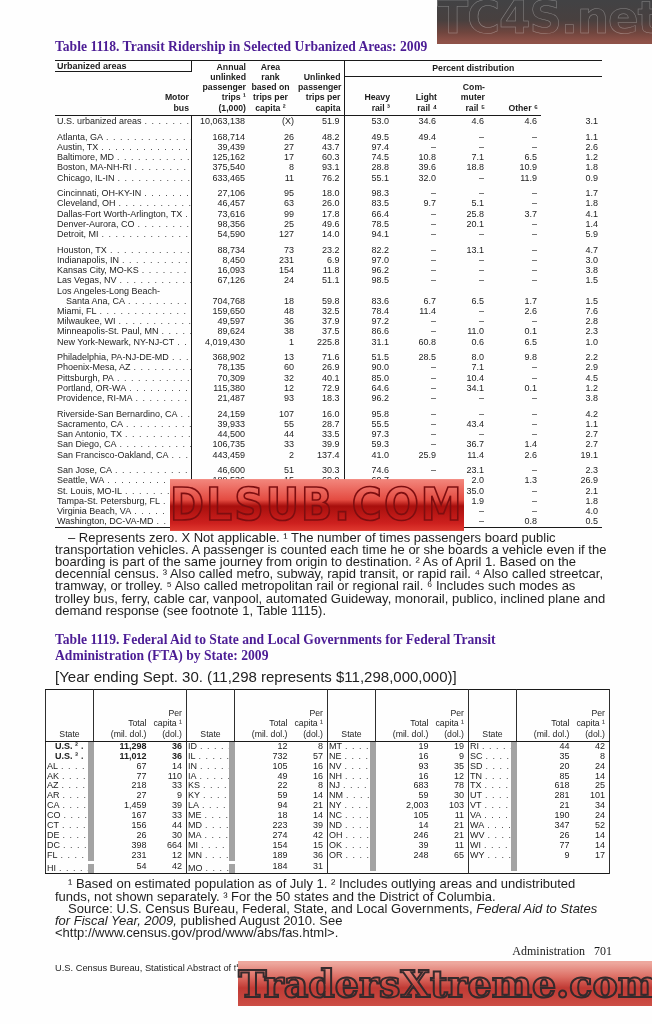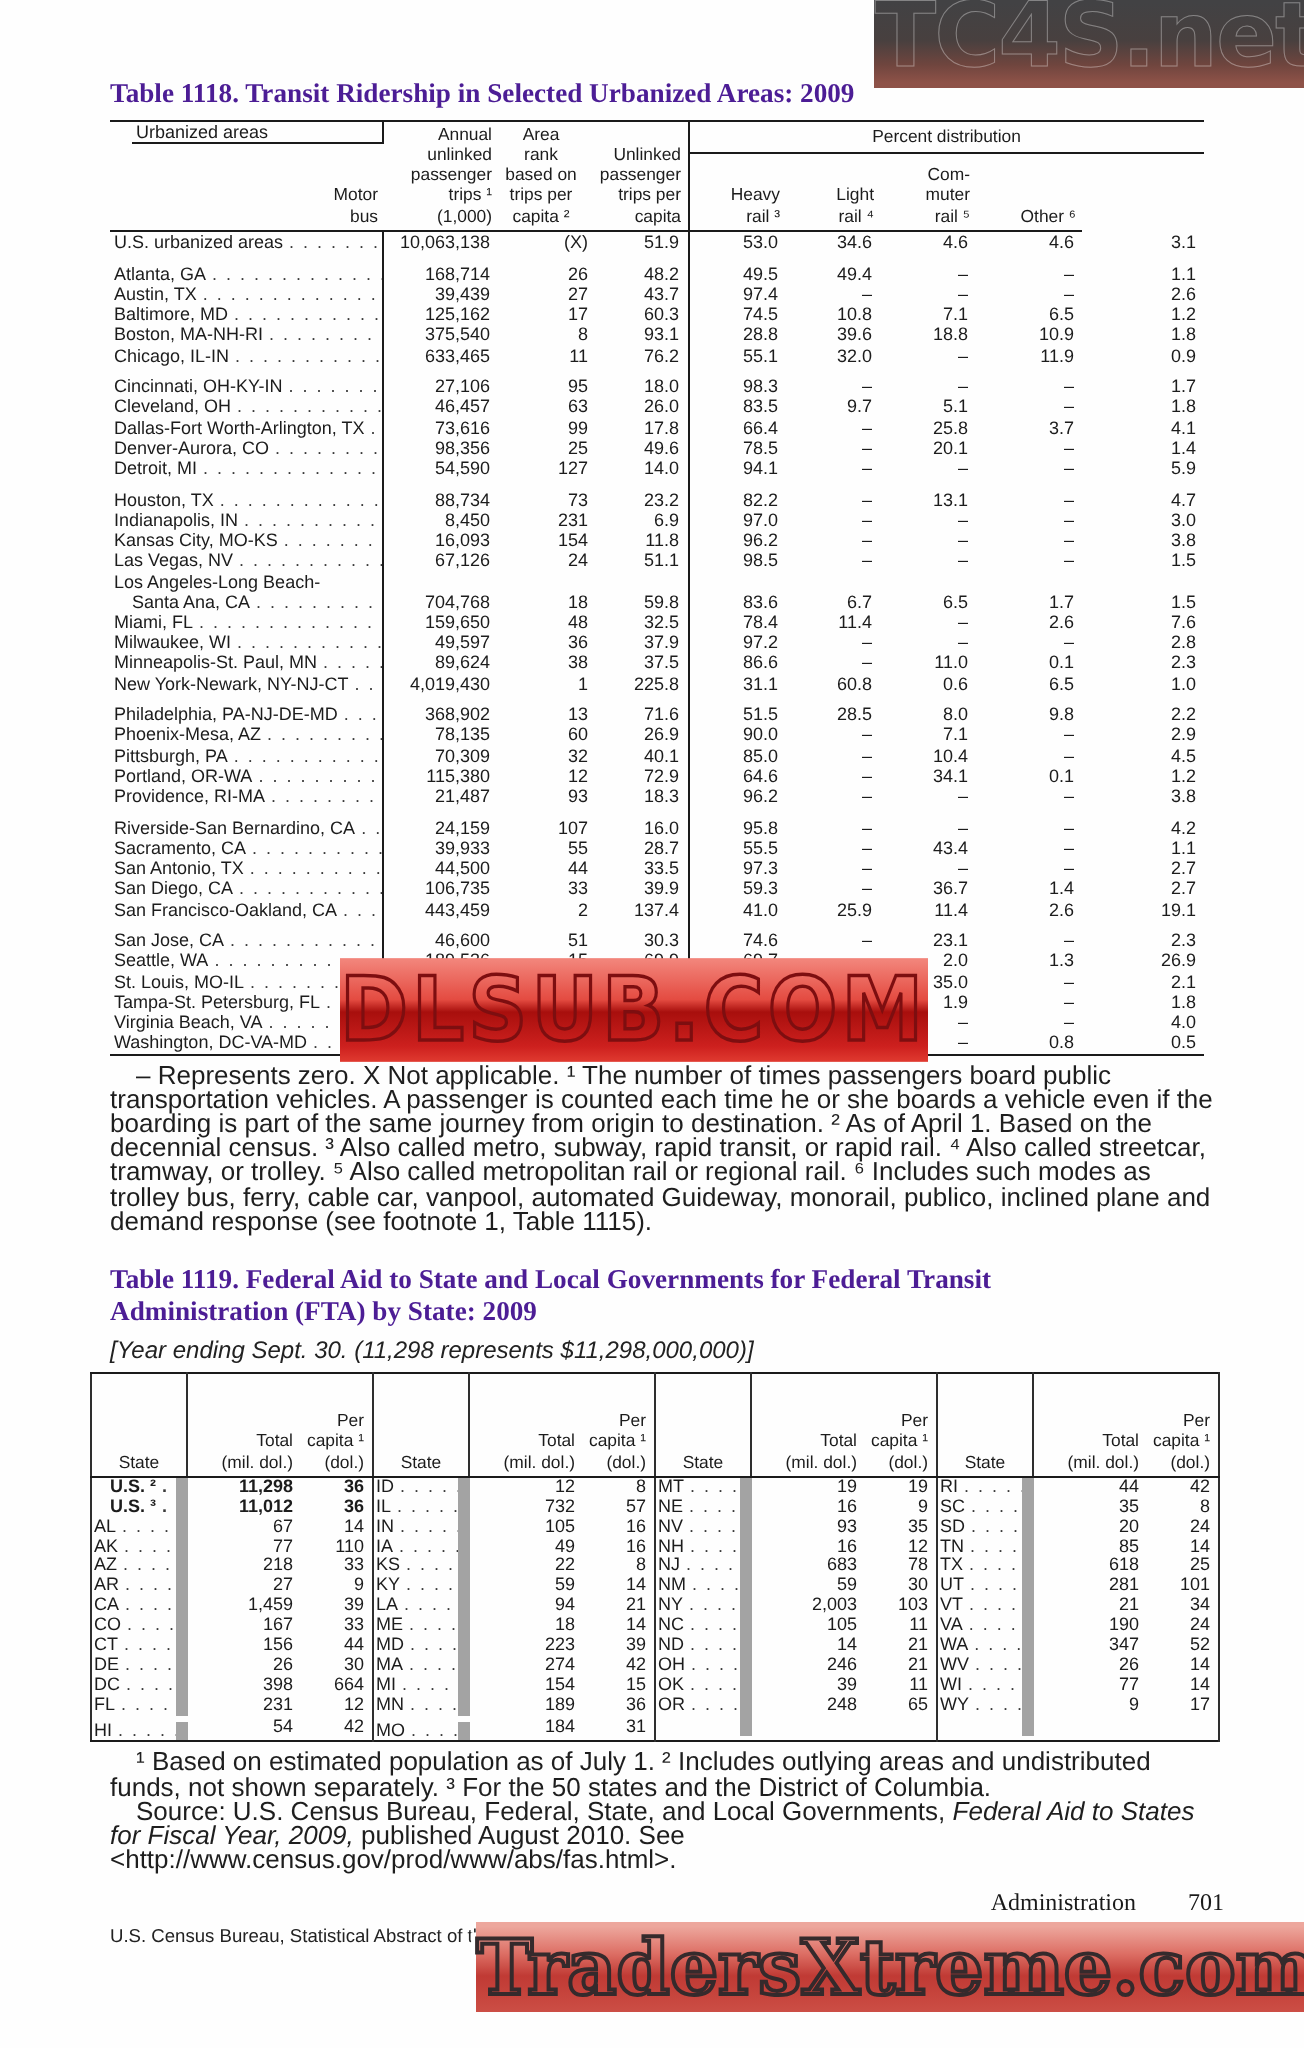--- a/index.html
+++ b/index.html
@@ -4,26 +4,26 @@
 <style>
   html,body{margin:0;padding:0;background:#e8e8e8;}
   .page{position:relative;width:652px;height:1024px;background:#fefefe;overflow:hidden;
         font-family:"Liberation Sans","DejaVu Sans",sans-serif;color:#1c1c1c;}
   .content{position:absolute;left:55px;top:0;width:552px;}
 
   .t-title{font-family:"Liberation Serif","DejaVu Serif",serif;font-weight:bold;
            font-size:13.6px;line-height:16.5px;margin:0;color:#4c1d95;}
   #title1118{margin-top:39px;margin-bottom:4px;}
   #title1119{margin-top:15px;margin-bottom:3px;white-space:pre-line;}
-  .bracket{font-size:12px;margin:0 0 4px 0;color:#222;font-style:italic;}
+  .bracket{font-size:15px;margin:0 0 4px 0;color:#222;}
 
   table{border-collapse:collapse;table-layout:fixed;}
   .t1118{width:547px;border-top:1.6px solid #1a1a1a;border-bottom:1.4px solid #1a1a1a;}
-  .t1118 th{font-weight:normal;font-size:8.7px;line-height:10.3px;padding:1px 3px 2px 0;
-            vertical-align:bottom;white-space:pre-line;border-bottom:1.1px solid #1a1a1a;margin-left:11px;}
+  .t1118 th{font-weight:bold;font-size:8.7px;line-height:10.3px;padding:1px 3px 2px 0;
+            vertical-align:bottom;white-space:pre-line;border-bottom:1.1px solid #1a1a1a;}
   .t1118 th.hl{vertical-align:middle;text-align:center;font-size:9px;}
   .t1118 th.hr{text-align:right;}
   .t1118 th.hc{text-align:center;padding-right:6px;}
   .t1118 th.pd{text-align:center;vertical-align:middle;padding:2px 0;}
   .t1118 td{font-size:9px;line-height:10.2px;padding:0 4px 0 0;}
   .t1118 td.num{text-align:right;white-space:nowrap;}
   .t1118 .lc{display:flex;align-items:baseline;padding:0 0 0 2px;overflow:hidden;}
   .t1118 .lc.ind{padding-left:11px;}
   .vr{border-right:1px solid #1a1a1a;}
   .lc{border-right:1px solid #1a1a1a;}
@@ -43,21 +43,21 @@
   .t1119 th.hgr{border-right:1px solid #2e2e2e;}
   .t1119 td{font-size:9px;line-height:9.9px;padding:0 4px 0 0;}
   .t1119 td.st{display:flex;align-items:baseline;border-right:6px solid #a3a3a3;padding:0 0 0 1px;overflow:hidden;height:9.9px;}
   .t1119 td.st.us{padding-left:9px;}
   .t1119 td.num{text-align:right;white-space:nowrap;}
   .t1119 td.gr{border-right:1px solid #2e2e2e;}
   .t1119 .b{font-weight:bold;}
 
   .pgfoot-right{position:absolute;top:944px;right:40px;font-family:"Liberation Serif","DejaVu Serif",serif;
                 font-size:12px;color:#1a1a1a;}
-  .pgfoot-right .pgnum{margin-left:26px;text-align:right;}
+  .pgfoot-right .pgnum{margin-left:9px;text-align:right;}
   .imprint{position:absolute;top:963px;left:55px;font-size:9.3px;color:#222;}
 
   
   .wm{position:absolute;font-weight:bold;white-space:nowrap;pointer-events:none;}
   .wm .halo,.wm .body{grid-area:1/1;}
   .wm{display:grid;}
   .wm .halo{color:#fff;-webkit-text-stroke:6px #ffffff;text-shadow:0 0 3px #fff,0 0 5px #fff;}
   .wm .body{position:relative;-webkit-background-clip:text;background-clip:text;color:transparent;}
   .wm-top{top:-9px;right:-6px;font-family:"DejaVu Sans",sans-serif;font-size:45px;letter-spacing:-1px;}
   .wm-top .halo{-webkit-text-stroke:3px #fff;text-shadow:none;}

